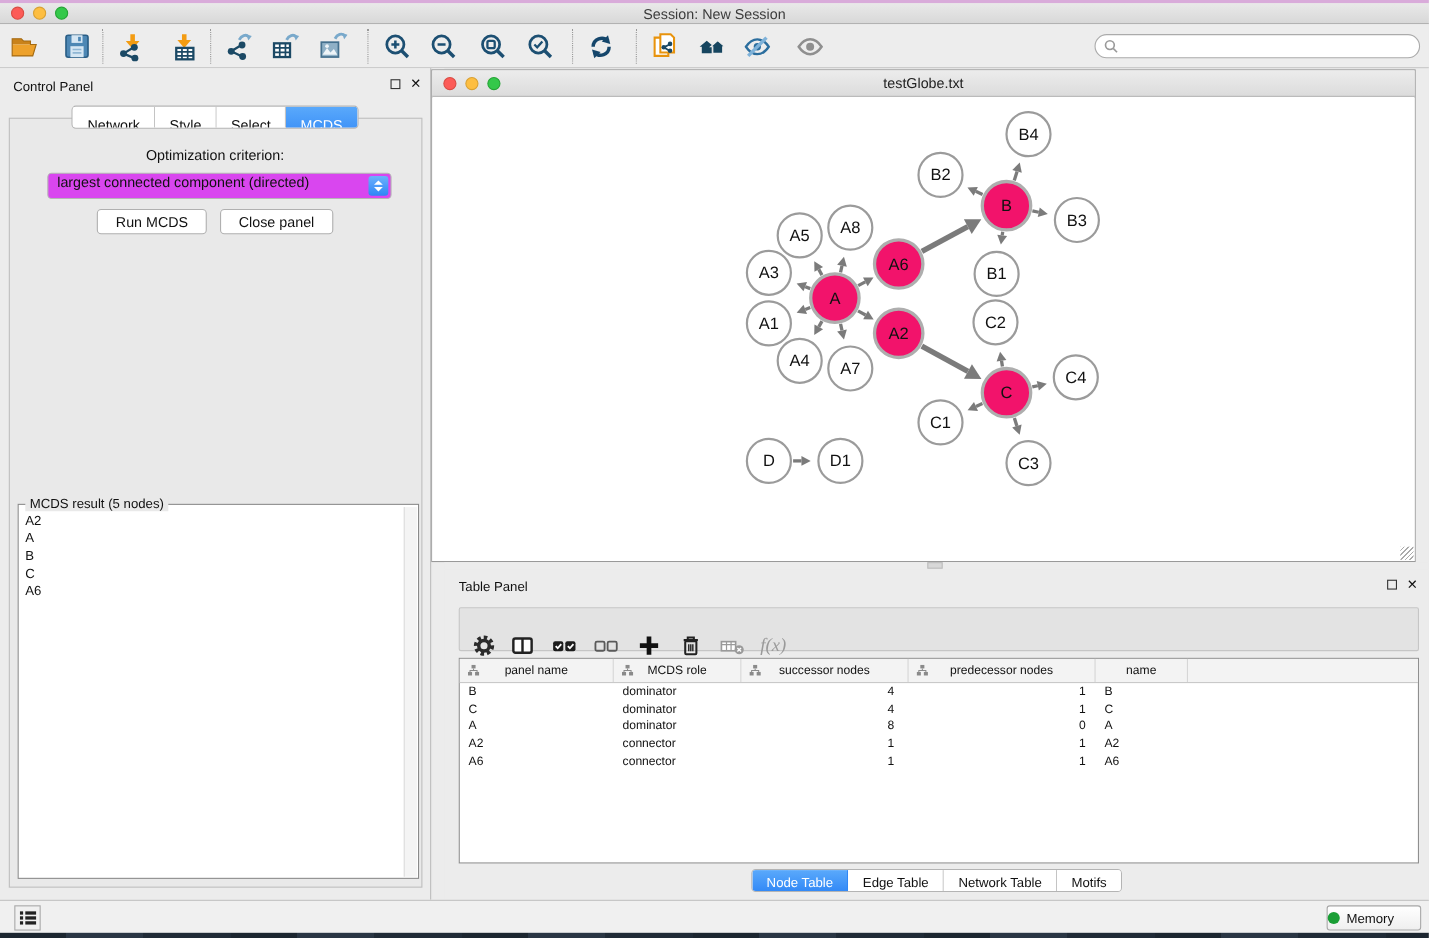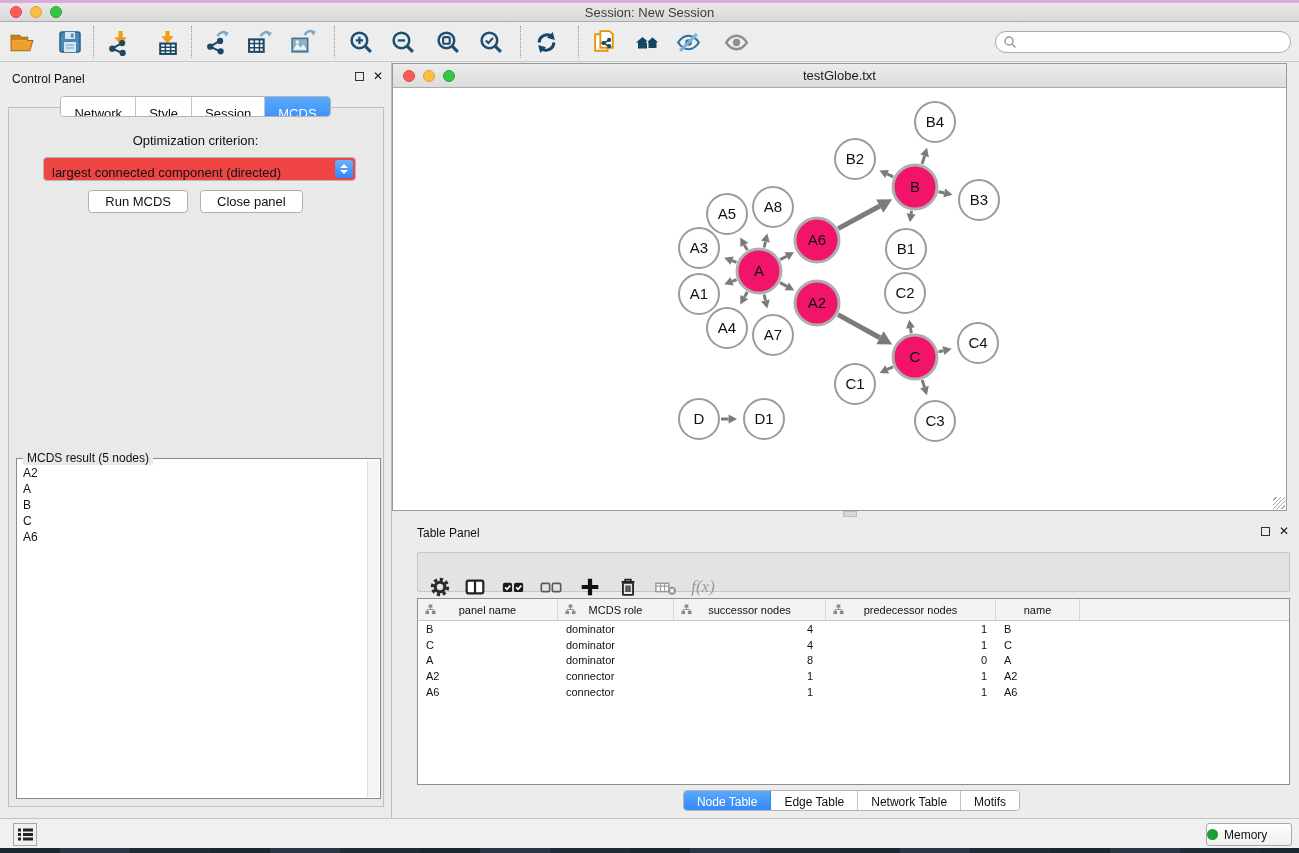--- a/index.html
+++ b/index.html
@@ -35,22 +35,22 @@
   .cp-controls { position:absolute; top:9px; right:8px; display:flex; gap:9px; align-items:center; }
 
   .seg { display:flex; border:1px solid #b4b4b4; border-radius:4px; background:#fff; overflow:hidden; height:21px; }
   .seg-btn { font-size:13px; color:#111; padding:16px 13px; display:flex; align-items:center; border-right:1px solid #c4c4c4; background:#fff; }
   .seg-btn:last-child { border-right:none; }
   .seg-btn.sel { background:linear-gradient(#5aa9fb,#2f86f6); color:#fff; border-right-color:#2f86f6; }
   .cp-tabs { position:absolute; left:0; right:0; top:34px; display:flex; justify-content:center; z-index:3; }
 
   .cp-box { position:absolute; left:8px; top:45px; width:376px; height:700px; background:#e9e9e9; border:1px solid #bfbfbf; }
   .opt-label { position:absolute; left:0; right:0; top:71px; text-align:center; font-size:13px; color:#111; }
-  .dropdown { position:absolute; left:43px; top:95px; width:313px; height:24px; background:#ef4444; border:1px solid #b6b6b6;
-              border-radius:4px; display:flex; align-items:flex-end; font-size:13px; color:#111; padding-left:8px; }
+  .dropdown { position:absolute; left:43px; top:95px; width:313px; height:24px; background:#d946ef; border:1px solid #b6b6b6;
+              border-radius:4px; display:flex; align-items:flex-start; font-size:13px; color:#111; padding-left:8px; }
   .dd-spin { position:absolute; right:2px; top:2px; width:18px; height:18px; border-radius:3px;
              background:linear-gradient(#6cb1fc,#2e86f6); display:flex; flex-direction:column; align-items:center; justify-content:center; gap:2px; }
   .dd-up { width:0;height:0;border-left:4px solid transparent;border-right:4px solid transparent;border-bottom:4px solid #fff; }
   .dd-dn { width:0;height:0;border-left:4px solid transparent;border-right:4px solid transparent;border-top:4px solid #fff; }
   .cp-buttons { position:absolute; left:0; right:0; top:128px; display:flex; justify-content:center; gap:12px; }
   .btn { height:23px; background:#fff; border:1px solid #b0b0b0; border-radius:4px; font-size:13px; color:#111;
          display:flex; align-items:center; padding:0 16px; }
 
   .group-box { position:absolute; left:16px; top:396px; width:365px; height:341px; border:1px solid #8a8a8a; background:#fff; }
   .group-title { position:absolute; left:6px; top:-8px; background:#e9e9e9; padding:0 4px; font-size:12px; color:#111; }
@@ -266,21 +266,21 @@
   <div class="cp-title">Control Panel</div>
   <div class="cp-controls">
     <span class="panel-float"></span>
     <span class="panel-close">✕</span>
   </div>
   <div class="cp-box"></div>
   <div class="cp-tabs">
     <div class="seg">
       <div class="seg-btn">Network</div>
       <div class="seg-btn">Style</div>
-      <div class="seg-btn">Session</div>
+      <div class="seg-btn">Select</div>
       <div class="seg-btn sel">MCDS</div>
     </div>
   </div>
   <div class="opt-label">Optimization criterion:</div>
   <div class="dropdown">
     <span>largest connected component (directed)</span>
     <span class="dd-spin">
         <span class="dd-up"></span>
         <span class="dd-dn"></span>
       </span>

